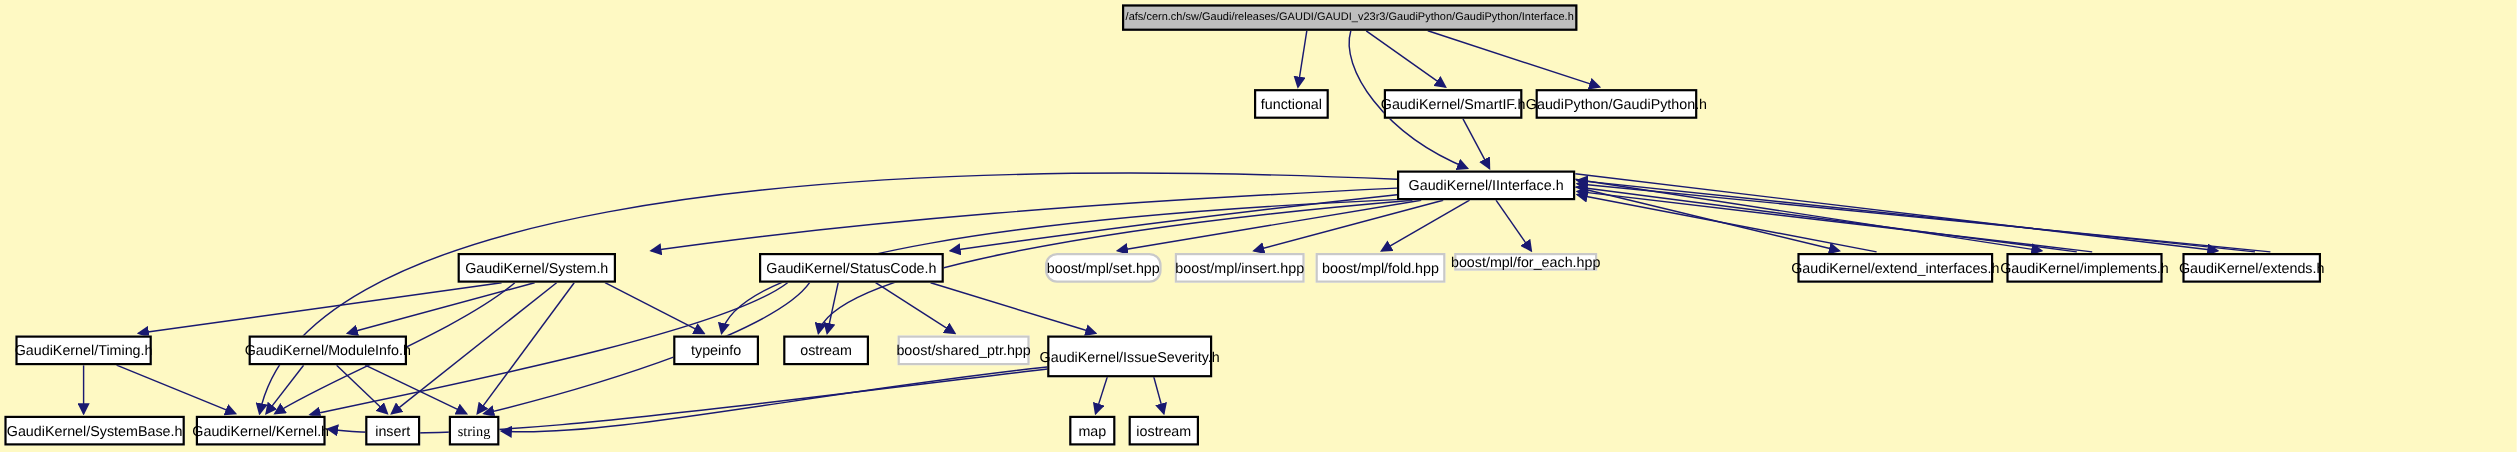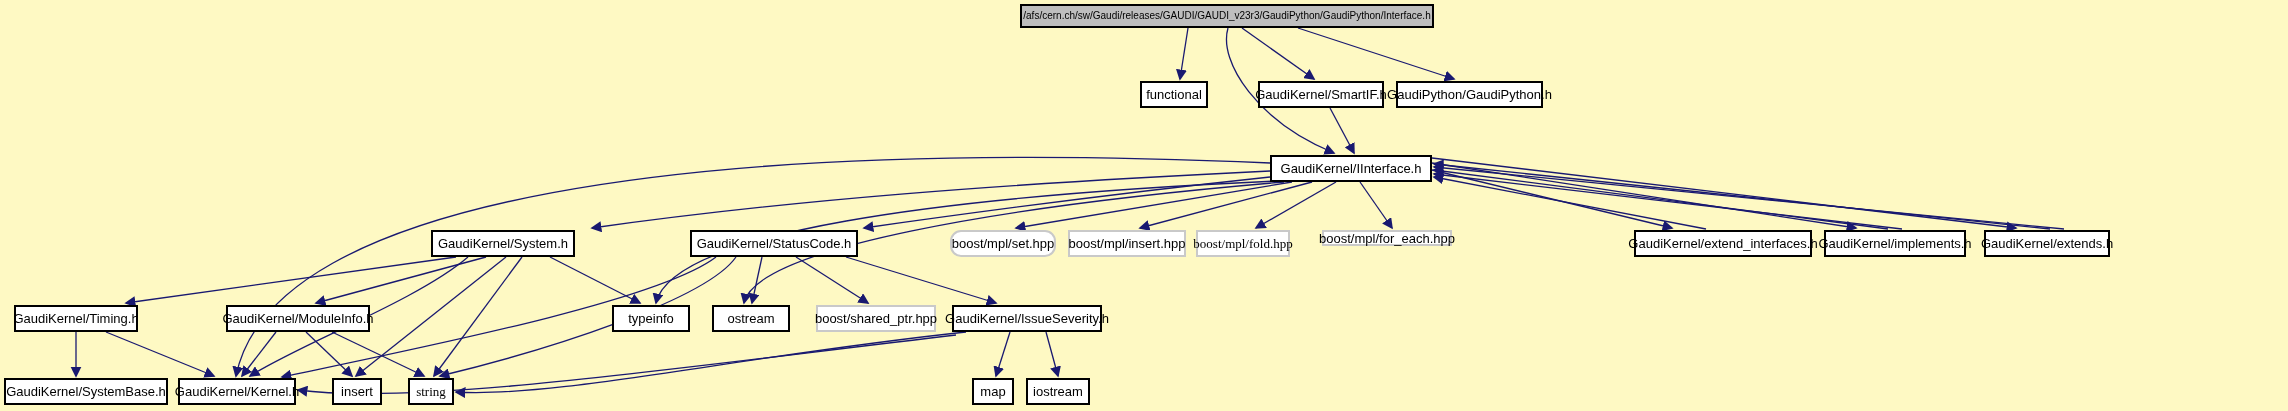--- a/index.html
+++ b/index.html
@@ -86,35 +86,35 @@
         <path d="M966,332 C740,356 556,398 456,392" class="edge" marker-end="url(#arrow)"></path>
         <path d="M956,335 C690,366 420,406 298,390" class="edge" marker-end="url(#arrow)"></path>
       </g>
   </svg>
   <div id="node-layer">
       <div class="node main" style="left: 1020px; top: 4px; width: 414px; height: 24px;">/afs/cern.ch/sw/Gaudi/releases/GAUDI/GAUDI_v23r3/GaudiPython/GaudiPython/Interface.h</div>
       <div class="node linked" style="left: 1140px; top: 81px; width: 68px; height: 27px;">functional</div>
       <div class="node linked" style="left: 1258px; top: 81px; width: 126px; height: 27px;">GaudiKernel/SmartIF.h</div>
       <div class="node linked" style="left: 1396px; top: 81px; width: 147px; height: 27px;">GaudiPython/GaudiPython.h</div>
       <div class="node linked" style="left: 1270px; top: 155px; width: 162px; height: 27px;">GaudiKernel/IInterface.h</div>
-      <div class="node linked" style="left: 431px; top: 230px; width: 144px; height: 27px;">GaudiKernel/System.h</div>
+      <div class="node linked" style="left: 416px; top: 230px; width: 144px; height: 27px;">GaudiKernel/System.h</div>
       <div class="node linked" style="left: 690px; top: 230px; width: 168px; height: 27px;">GaudiKernel/StatusCode.h</div>
       <div class="node external" style="left: 950px; top: 230px; width: 106px; height: 27px; border-radius: 11px;">boost/mpl/set.hpp</div>
       <div class="node external" style="left: 1068px; top: 230px; width: 118px; height: 27px;">boost/mpl/insert.hpp</div>
-      <div class="node external" style="left: 1196px; top: 230px; width: 94px; height: 27px; font-family: Liberation Serif, serif;">boost/mpl/fold.hpp</div>
+      <div class="node external" style="left: 1196px; top: 230px; width: 118px; height: 27px;">boost/mpl/fold.hpp</div>
       <div class="node external" style="left: 1322px; top: 230px; width: 130px; height: 16px;">boost/mpl/for_each.hpp</div>
       <div class="node linked" style="left: 1634px; top: 230px; width: 178px; height: 27px;">GaudiKernel/extend_interfaces.h</div>
       <div class="node linked" style="left: 1824px; top: 230px; width: 142px; height: 27px;">GaudiKernel/implements.h</div>
       <div class="node linked" style="left: 1984px; top: 230px; width: 126px; height: 27px;">GaudiKernel/extends.h</div>
       <div class="node linked" style="left: 14px; top: 305px; width: 124px; height: 27px;">GaudiKernel/Timing.h</div>
       <div class="node linked" style="left: 226px; top: 305px; width: 144px; height: 27px;">GaudiKernel/ModuleInfo.h</div>
       <div class="node linked" style="left: 612px; top: 305px; width: 78px; height: 27px;">typeinfo</div>
       <div class="node linked" style="left: 712px; top: 305px; width: 78px; height: 27px;">ostream</div>
       <div class="node external" style="left: 816px; top: 305px; width: 120px; height: 27px;">boost/shared_ptr.hpp</div>
-      <div class="node linked" style="left: 952px; top: 305px; width: 150px; height: 27px;">GaudiKernel/IssueSeverity.h</div>
+      <div class="node linked" style="left: 952px; top: 305px; width: 150px; height: 38px;">GaudiKernel/IssueSeverity.h</div>
       <div class="node linked" style="left: 4px; top: 378px; width: 164px; height: 27px;">GaudiKernel/SystemBase.h</div>
       <div class="node linked" style="left: 178px; top: 378px; width: 118px; height: 27px;">GaudiKernel/Kernel.h</div>
       <div class="node linked" style="left: 332px; top: 378px; width: 50px; height: 27px;">insert</div>
       <div class="node linked" style="left: 408px; top: 378px; width: 46px; height: 27px; font-family: Liberation Serif, serif;">string</div>
       <div class="node linked" style="left: 972px; top: 378px; width: 42px; height: 27px;">map</div>
       <div class="node linked" style="left: 1026px; top: 378px; width: 64px; height: 27px;">iostream</div>
     </div>
 </div>
 
 </body></html>

